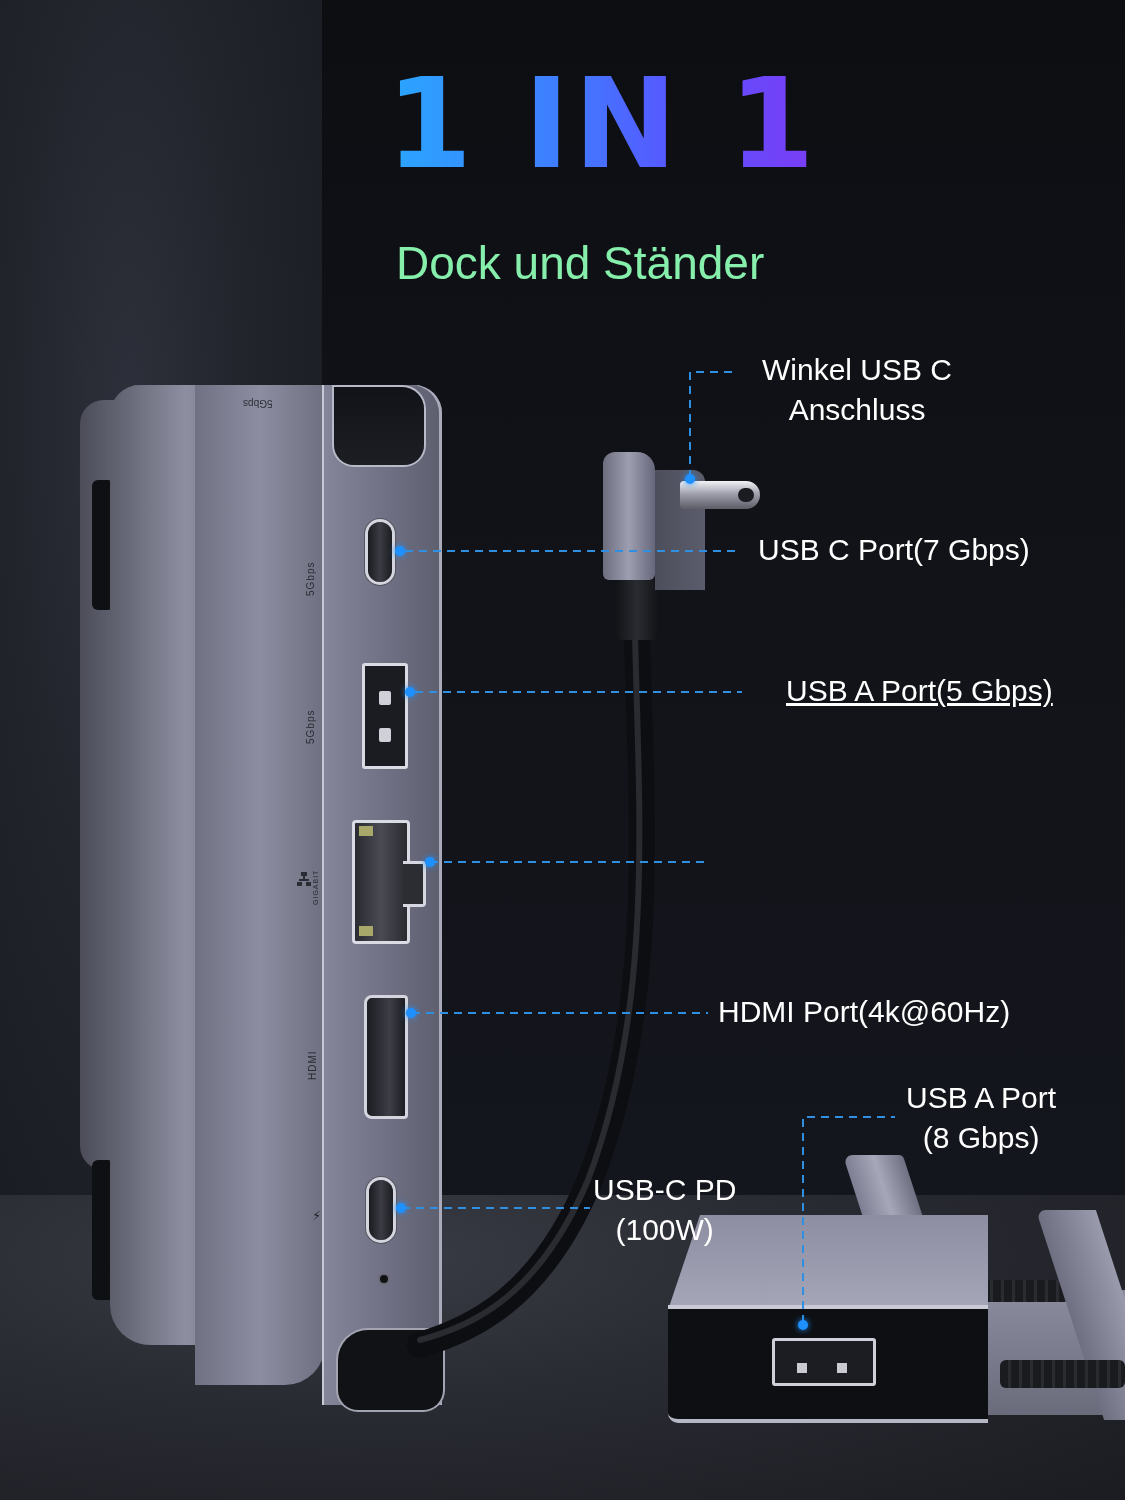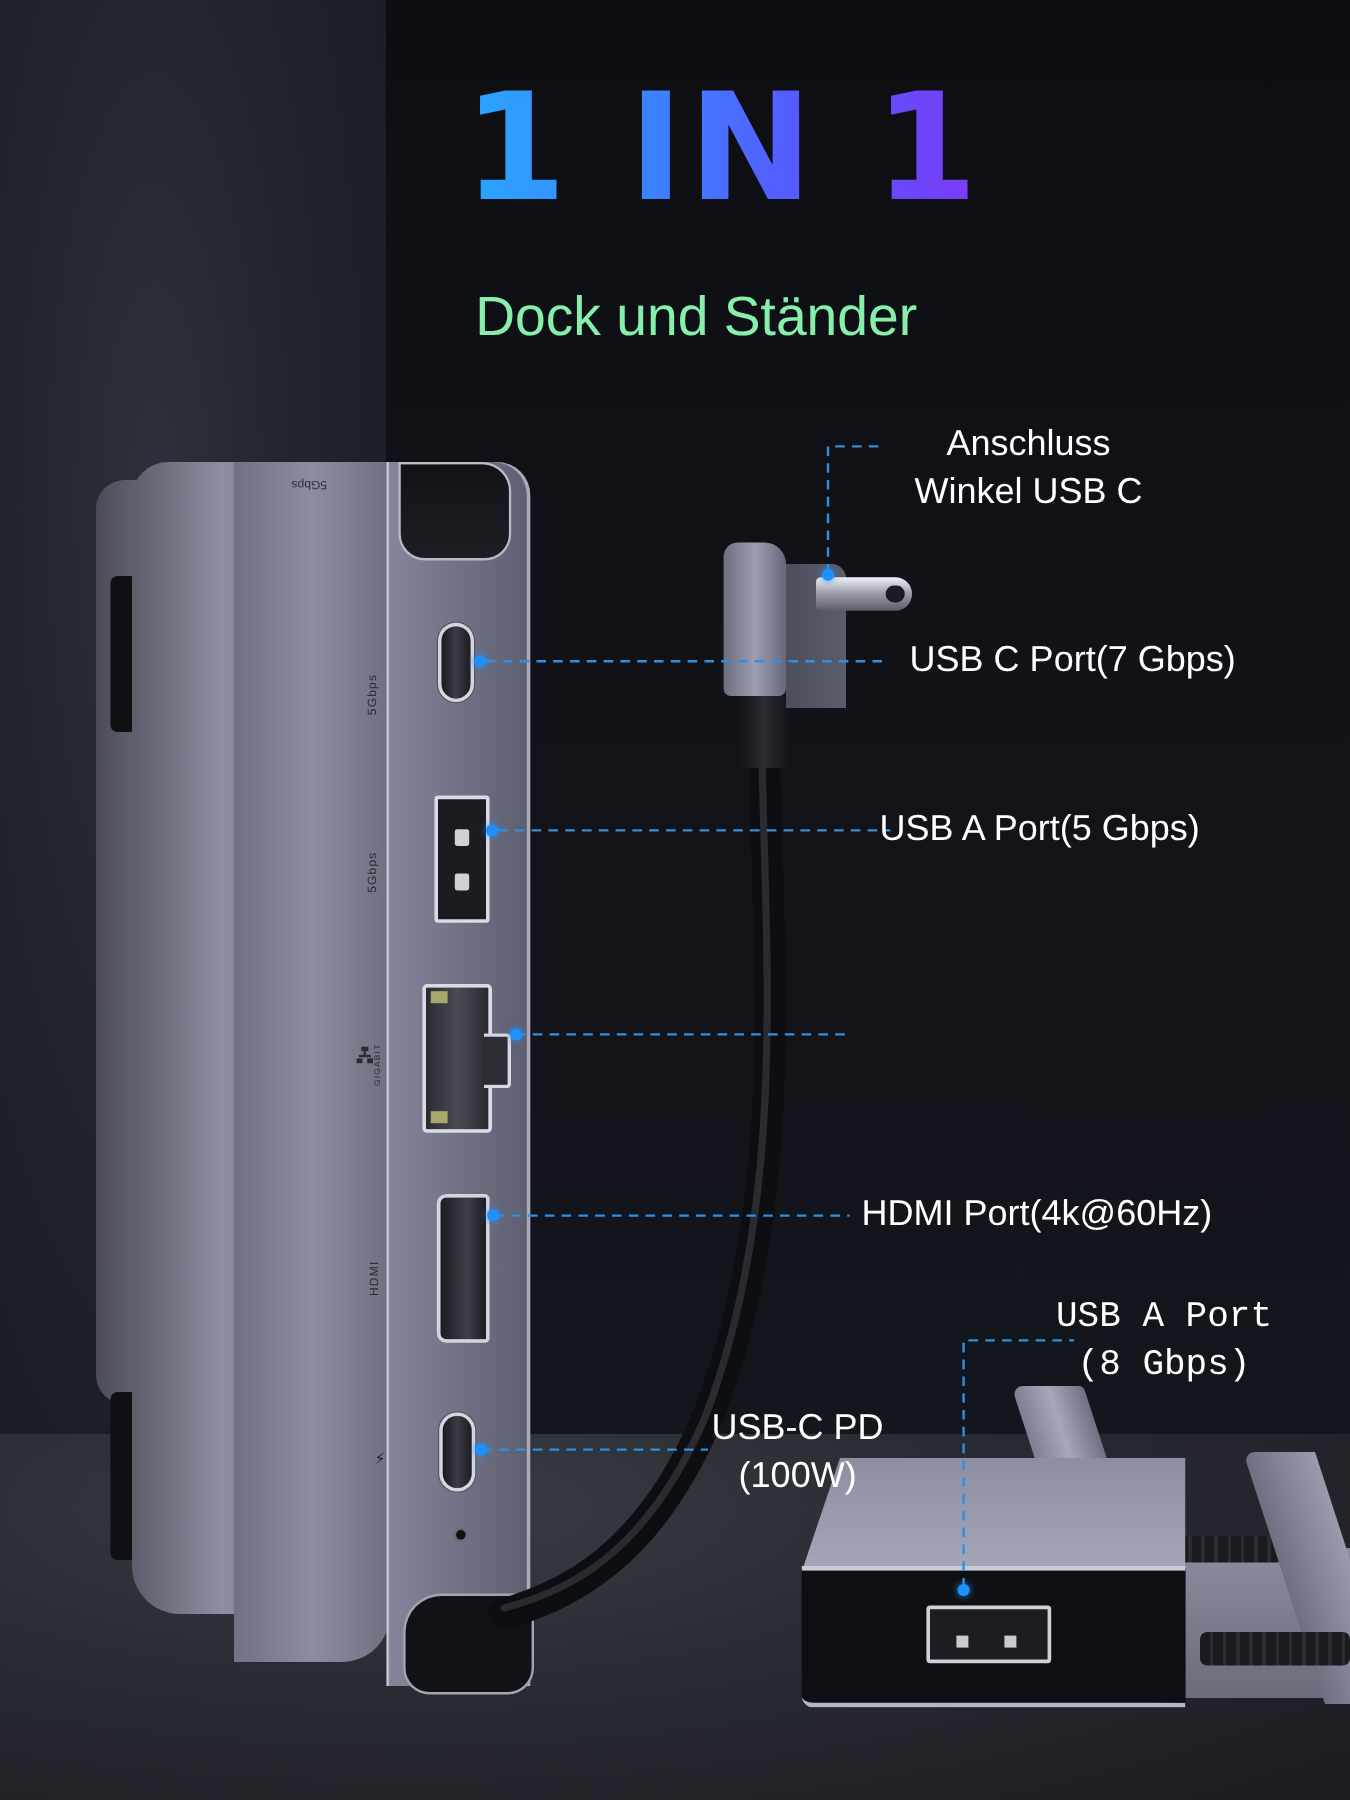--- a/index.html
+++ b/index.html
@@ -304,34 +304,34 @@
 
   <div class="dot" style="left:685px; top:474px;"></div>
   <div class="dot" style="left:395px; top:546px;"></div>
   <div class="dot" style="left:405px; top:687px;"></div>
   <div class="dot" style="left:425px; top:857px;"></div>
   <div class="dot" style="left:406px; top:1008px;"></div>
   <div class="dot" style="left:396px; top:1203px;"></div>
   <div class="dot" style="left:798px; top:1320px;"></div>
 
   <div class="callout-text" style="left:762px; top:350px;">
+    <div>Winkel USB C</div>
     <div>Anschluss</div>
-    <div>Winkel USB C</div>
   </div>
   <div class="callout-text" style="left:758px; top:530px;">
     <div>USB C Port(7 Gbps)</div>
   </div>
-  <div class="callout-text" style="left:733px; top:671px;">
+  <div class="callout-text" style="left:786px; top:671px;text-decoration:underline;">
     <div>USB A Port(5 Gbps)</div>
   </div>
   <div class="callout-text" style="left:718px; top:992px;text-align:right;">
     <div>HDMI Port(4k@60Hz)</div>
   </div>
   <div class="callout-text" style="left:593px; top:1170px;">
     <div>USB-C PD</div>
     <div>(100W)</div>
   </div>
-  <div class="callout-text" style="left:880px; top:1078px;font-family:Liberation Mono, monospace;">
+  <div class="callout-text" style="left:906px; top:1078px;">
     <div>USB A Port</div>
     <div>(8 Gbps)</div>
   </div>
 
 </div>
 
 </body></html>

